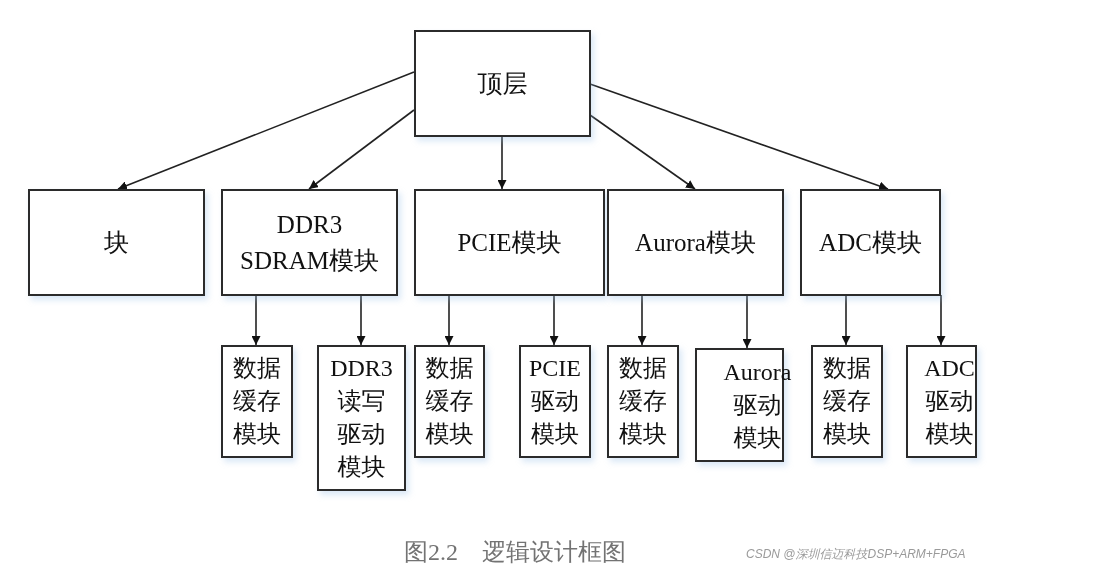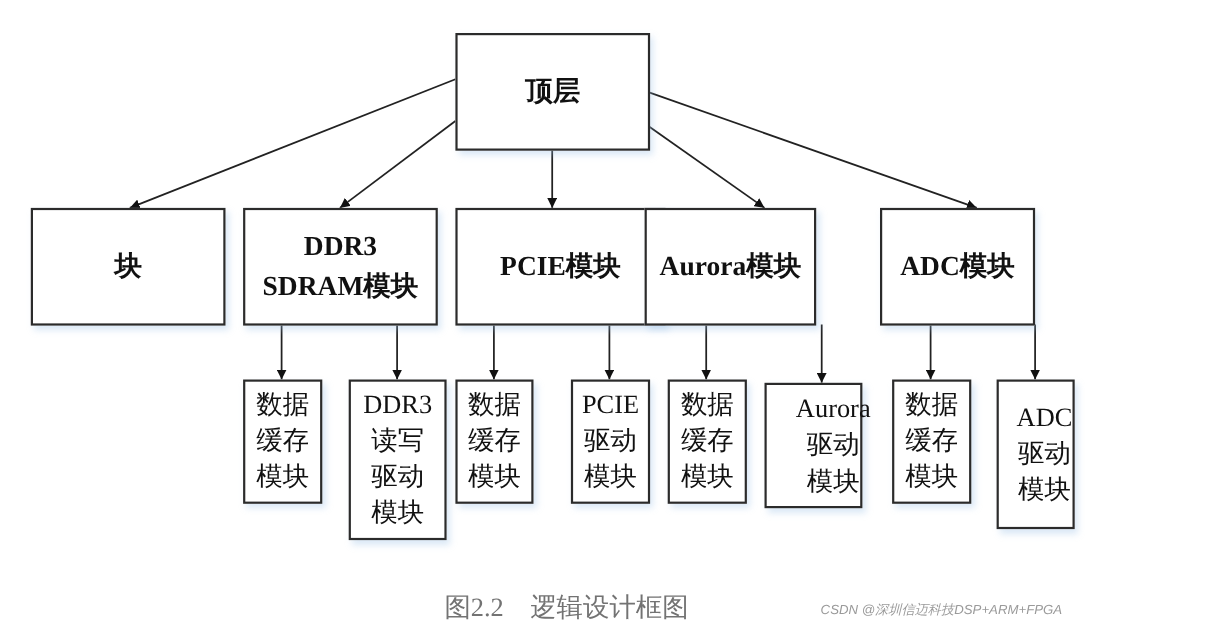--- a/index.html
+++ b/index.html
@@ -2,21 +2,21 @@
 <html><head>
 <meta charset="utf-8">
 <style>
   html,body{margin:0;padding:0;background:#ffffff;}
   body{width:1098px;height:579px;position:relative;overflow:hidden;font-family:"Liberation Serif","DejaVu Serif",serif;}
   svg.links{position:absolute;left:0;top:0;}
   .box{position:absolute;box-sizing:border-box;border:2px solid #2b2b2b;background:#fff;
        box-shadow:3px 4px 6px rgba(150,190,230,0.35);display:flex;align-items:center;justify-content:center;
        text-align:center;color:#111;}
   .box .t{display:block;}
-  .big{font-size:25px;line-height:36px;font-weight:bold;}
+  .big{font-size:25px;line-height:36px;}
   .small{font-size:24px;line-height:33px;}
   .caption{position:absolute;left:404px;top:536px;font-size:24px;color:#737373;white-space:pre;}
   .watermark{position:absolute;left:746px;top:546px;font-family:"Liberation Sans","DejaVu Sans",sans-serif;font-size:12px;color:#9a9a9a;font-style:italic;}
 </style>
 </head>
 <body>
 
 <svg class="links" width="1098" height="579">
   <defs>
     <marker id="arr" viewBox="0 0 10 10" refX="10" refY="5" markerWidth="9" markerHeight="9" orient="auto" markerUnits="userSpaceOnUse">
@@ -51,21 +51,21 @@
 </div>
 <div class="box big" style="left:221px;top:189px;width:177px;height:107px;">
   <div>
     <span class="t">DDR3</span>
     <span class="t">SDRAM模块</span>
   </div>
 </div>
 <div class="box big" style="left:414px;top:189px;width:191px;height:107px;">
   <span class="t">PCIE模块</span>
 </div>
-<div class="box big" style="left:586px;top:189px;width:156px;height:107px;justify-content:center;">
+<div class="box big" style="left:607px;top:189px;width:177px;height:107px;justify-content:center;">
   <span class="t">Aurora模块</span>
 </div>
 <div class="box big" style="left:800px;top:189px;width:141px;height:107px;">
   <span class="t">ADC模块</span>
 </div>
 
 <div class="box small" style="left:221px;top:345px;width:72px;height:113px;">
   <div>
     <span class="t">数据</span>
     <span class="t">缓存</span>
@@ -108,21 +108,21 @@
     <span class="t">模块</span>
   </div>
 </div>
 <div class="box small" style="left:811px;top:345px;width:72px;height:113px;">
   <div>
     <span class="t">数据</span>
     <span class="t">缓存</span>
     <span class="t">模块</span>
   </div>
 </div>
-<div class="box small" style="left:906px;top:345px;width:71px;height:136px;padding-left:16px;">
+<div class="box small" style="left:906px;top:345px;width:71px;height:113px;padding-left:16px;">
   <div>
     <span class="t">ADC</span>
     <span class="t">驱动</span>
     <span class="t">模块</span>
   </div>
 </div>
 
 <div class="caption">图2.2    逻辑设计框图</div>
 <div class="watermark">CSDN @深圳信迈科技DSP+ARM+FPGA</div>
 

